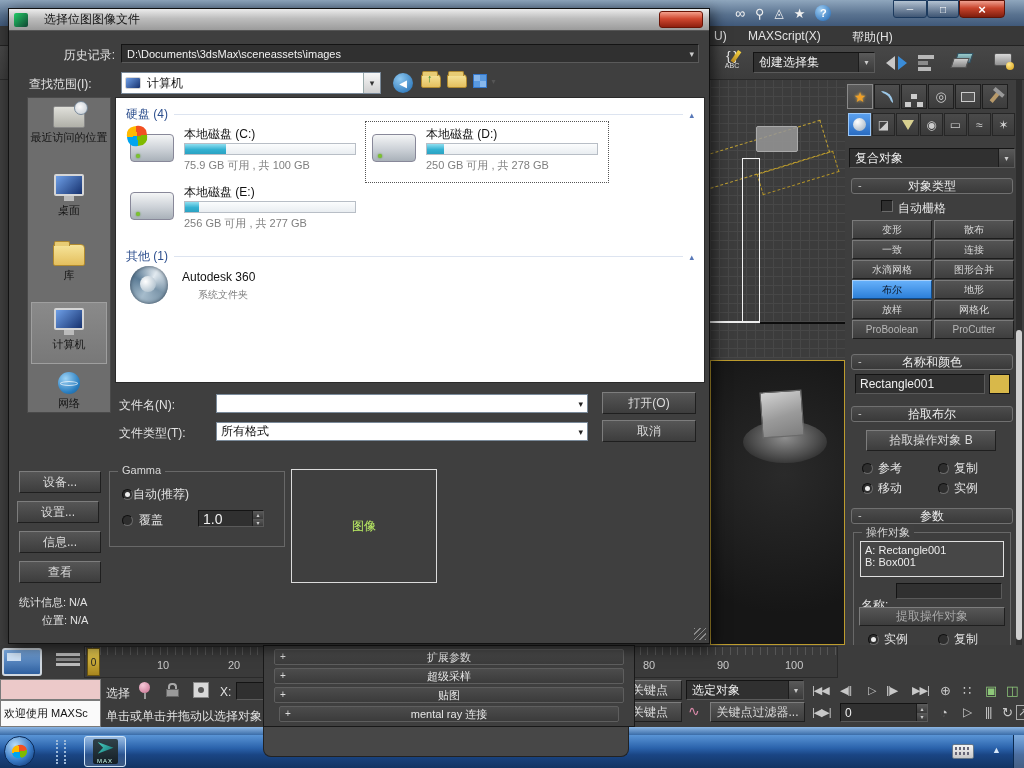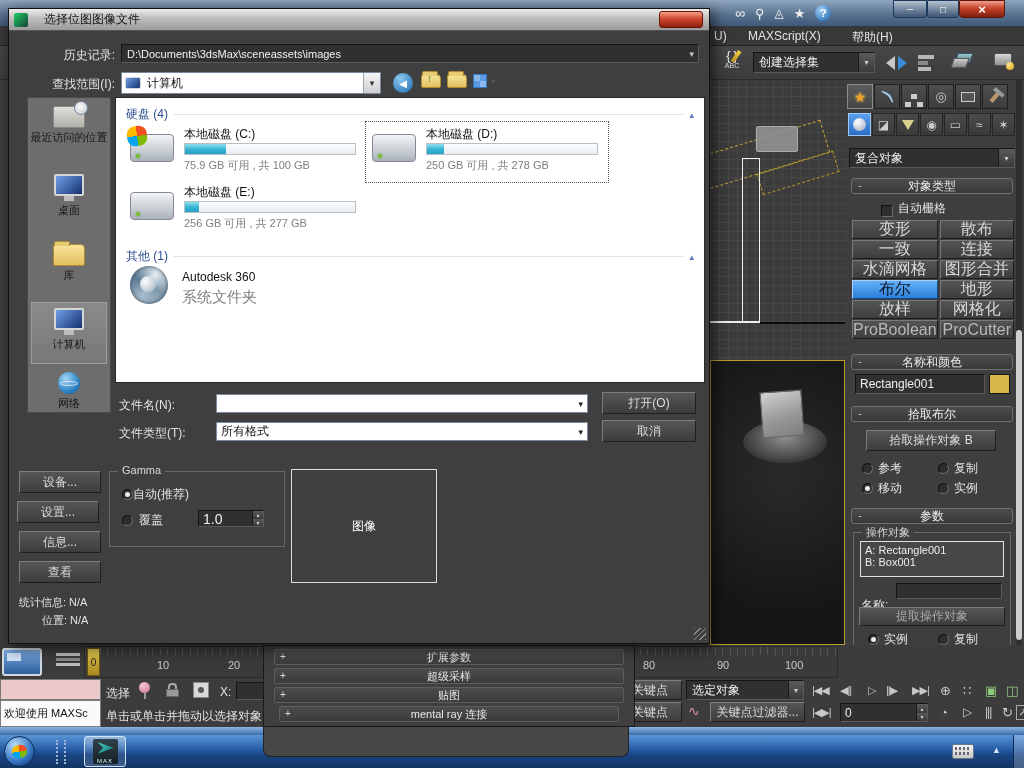--- a/index.html
+++ b/index.html
@@ -77,21 +77,21 @@
     background:radial-gradient(circle at 35% 30%,#9fd4f6,#2a7ec0 65%,#155a94)}
   .mini-globe::after{content:"";position:absolute;left:2px;top:9px;width:16px;height:3px;border-radius:50%;border:1px solid rgba(255,255,255,.7)}
   
   .tab{position:absolute;width:26px;height:25px;background:linear-gradient(#4e4e4e,#3c3c3c);border:1px solid #1f1f1f;
     display:flex;align-items:center;justify-content:center}
   .tab.active{background:linear-gradient(#5c5c5c,#454545);border-color:#8a8a8a}
   .cat{position:absolute;width:23px;height:23px;display:flex;align-items:center;justify-content:center;
     background:linear-gradient(#4a4a4a,#3a3a3a);border:1px solid #262626;color:#ccc;font-size:12px}
   .cat.active{background:linear-gradient(#5aa0ee,#2a6cc2);border-color:#9cc8f8}
   .otbtn{height:19px;background:linear-gradient(#545454,#3e3e3e);border:1px solid;border-color:#7a7a7a #1d1d1d #1d1d1d #7a7a7a;
-    color:#d8d8d8;font-size:16px;display:flex;align-items:center;justify-content:center;white-space:nowrap}
+    color:#d8d8d8;font-size:10px;display:flex;align-items:center;justify-content:center;white-space:nowrap}
   .otbtn.active{background:linear-gradient(#66b0fa,#2c7fd8);color:#0b1422;border-color:#a8d0fa #104a88 #104a88 #a8d0fa}
   .otbtn.pro{color:#b8b8b8}
   
   .vp-front{position:absolute;left:710px;top:80px;width:135px;height:278px;background:#3c3c3c;overflow:hidden;
     background-image:repeating-linear-gradient(0deg,#474747 0 1px,transparent 1px 9px),
                      repeating-linear-gradient(90deg,#474747 0 1px,transparent 1px 9px)}
   .vp-persp{position:absolute;left:710px;top:360px;width:135px;height:285px;border:1px solid #bd9c2e;overflow:hidden;
     background:radial-gradient(circle at 55% 40%,#2a2a2a,#161616 75%)}
   
   .bbar{position:absolute;left:0;top:645px;width:1024px;height:90px;background:#3c3c3c;z-index:5}
@@ -221,21 +221,21 @@
 
     <div class="abs sunk" style="left:4px;top:68px;width:166px;height:20px;display:flex;align-items:center">
       <span style="margin-left:5px;font-size:12px;color:#f2f2f2;white-space:nowrap">复合对象</span>
       <span class="arrbtn" style="margin-left:auto;width:16px;height:100%">▾</span>
     </div>
 
     <div class="rollhdr" style="left:6px;top:98px;width:162px;height:16px">
       <span class="pm">-</span>
       <span>对象类型</span>
     </div>
-    <div class="abs" style="left:36px;top:120px;display:flex;align-items:flex-end;gap:5px">
+    <div class="abs" style="left:36px;top:120px;display:flex;align-items:flex-start;gap:5px">
       <span class="cb"></span>
       <span class="txt">自动栅格</span>
     </div>
     <div class="abs" style="left:7px;top:140px;width:162px;display:grid;grid-template-columns:1fr 1fr;gap:1px 2px">
       <div class="otbtn">变形</div>
       <div class="otbtn">散布</div>
       <div class="otbtn">一致</div>
       <div class="otbtn">连接</div>
       <div class="otbtn">水滴网格</div>
       <div class="otbtn">图形合并</div>
@@ -442,21 +442,21 @@
       <span class="ttxt">选择位图图像文件</span>
       <div class="dlg-close"></div>
     </div>
 
     <span class="abs txt" style="left:20px;top:38px;width:86px;text-align:right">历史记录:</span>
     <div class="abs sunk" style="left:112px;top:35px;width:578px;height:19px;display:flex;align-items:center">
       <span style="margin-left:5px;font-size:11px;color:#f2f2f2;white-space:nowrap">D:\Documents\3dsMax\sceneassets\images</span>
       <span style="margin-left:auto;margin-right:4px;color:#ccc;font-size:9px">▾</span>
     </div>
 
-    <span class="abs txt" style="left:20px;top:67px;width:86px;text-align:right">查找范围(I):</span>
+    <span class="abs txt" style="left:20px;top:67px;width:86px;text-align:left">查找范围(I):</span>
     <div class="abs whitefield" style="left:112px;top:63px;width:260px;height:22px;display:flex;align-items:center">
       <span class="mini-monitor" style="width:16px;height:12px;border-width:1px;margin-left:3px"></span>
       <span style="margin-left:6px;font-size:12px;color:#111;white-space:nowrap">计算机</span>
       <span style="margin-left:auto;width:17px;height:100%;background:linear-gradient(#f6f6f6,#cfcfcf);border-left:1px solid #9aa;color:#333;font-size:9px;display:flex;align-items:center;justify-content:center">▾</span>
     </div>
     <div class="abs" style="left:384px;top:64px;width:20px;height:20px;border-radius:50%;background:radial-gradient(circle at 35% 30%,#8ec8f0,#1a68b0);color:#fff;font-size:10px;display:flex;align-items:center;justify-content:center">◀</div>
     <div class="abs" style="left:412px;top:65px;width:20px;height:17px">
       <span class="mini-folder" style="width:20px;height:14px"></span>
       <span style="position:absolute;left:6px;top:-2px;color:#2a8a2a;font-weight:bold;font-size:11px">↑</span>
     </div>
@@ -529,21 +529,21 @@
       </div>
 
       <div class="ghdr" style="left:10px;top:150px">
         <span class="gt">其他 (1)</span>
         <span class="gl"></span>
         <span class="chev">▴</span>
       </div>
       <div class="abs" style="left:14px;top:168px;width:280px;height:44px">
         <span class="a360"></span>
         <span class="abs" style="left:52px;top:4px;font-size:12px;color:#111;white-space:nowrap">Autodesk 360</span>
-        <span class="abs" style="left:52px;top:22px;font-size:15px;color:#7f7f7f;white-space:nowrap">系统文件夹</span>
+        <span class="abs" style="left:68px;top:22px;font-size:10px;color:#7f7f7f;white-space:nowrap">系统文件夹</span>
       </div>
     </div>
 
     <span class="abs txt" style="left:110px;top:388px">文件名(N):</span>
     <div class="abs whitefield" style="left:207px;top:385px;width:372px;height:19px;display:flex;align-items:center">
       <span style="margin-left:4px"></span>
       <span style="margin-left:auto;margin-right:4px;color:#222;font-size:9px">▾</span>
     </div>
     <div class="abs btn" style="left:593px;top:383px;width:94px;height:22px">
       <span>打开(O)</span>
@@ -584,21 +584,21 @@
         <span style="margin-left:4px;font-size:14px;color:#f0f0f0">1.0</span>
         <span style="margin-left:auto;display:flex;flex-direction:column;width:11px;height:100%">
           <span class="arrbtn" style="flex:1;font-size:6px">▴</span>
           <span class="arrbtn" style="flex:1;font-size:6px">▾</span>
         </span>
       </div>
     </div>
 
 
     <div class="abs" style="left:282px;top:460px;width:146px;height:114px;border:1px solid #dcdcdc;display:flex;align-items:center;justify-content:center">
-      <span class="txt" style="color:#ffffff">图像</span>
+      <span class="txt" style="color:#bef264">图像</span>
     </div>
 
     <span class="abs txt" style="left:10px;top:586px;font-size:11px">统计信息: N/A</span>
     <span class="abs txt" style="left:33px;top:604px;font-size:11px">位置: N/A</span>
 
     <div class="abs" style="right:3px;bottom:3px;width:12px;height:12px;background:repeating-linear-gradient(135deg,#8a8a8a 0 1px,transparent 1px 4px)"></div>
   </div>
 
 </div>
 

